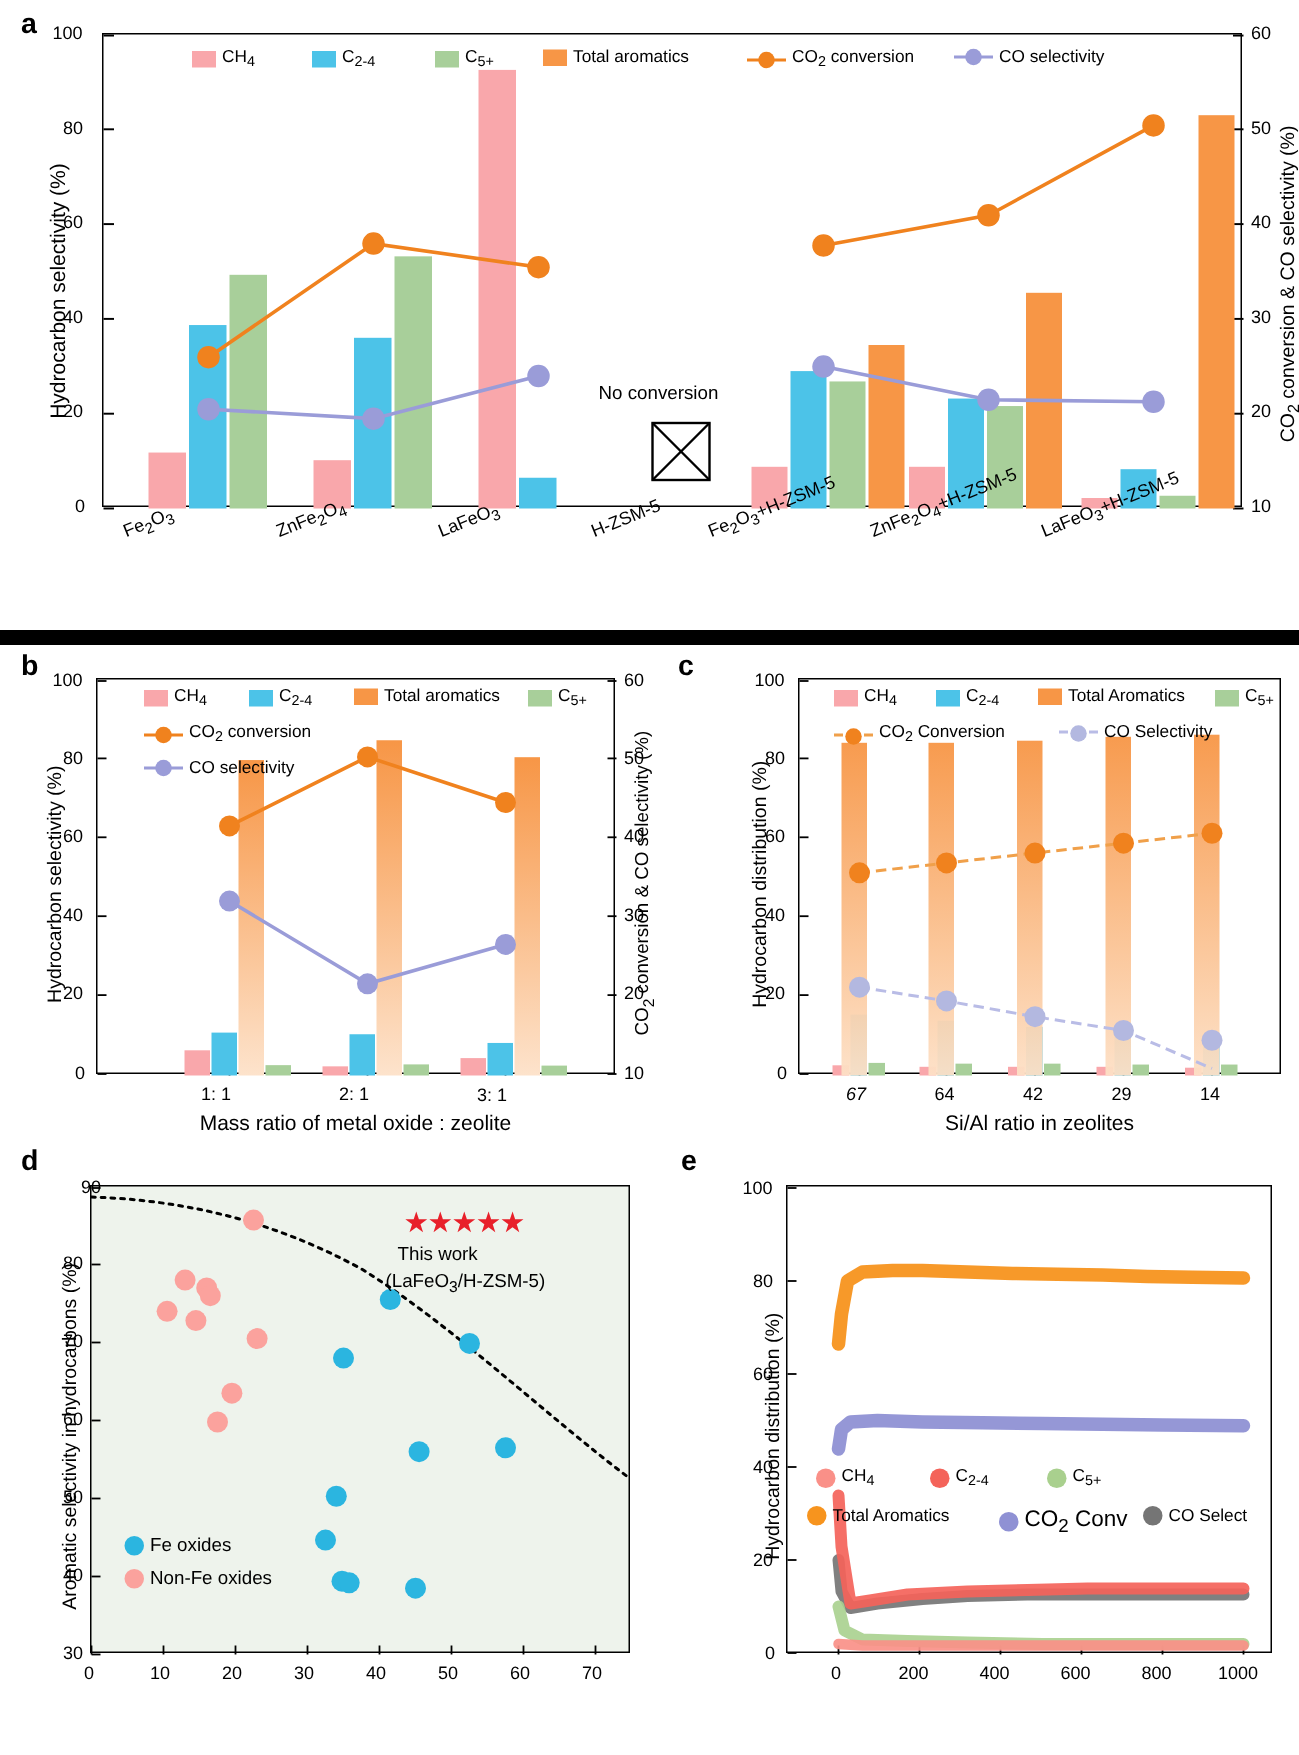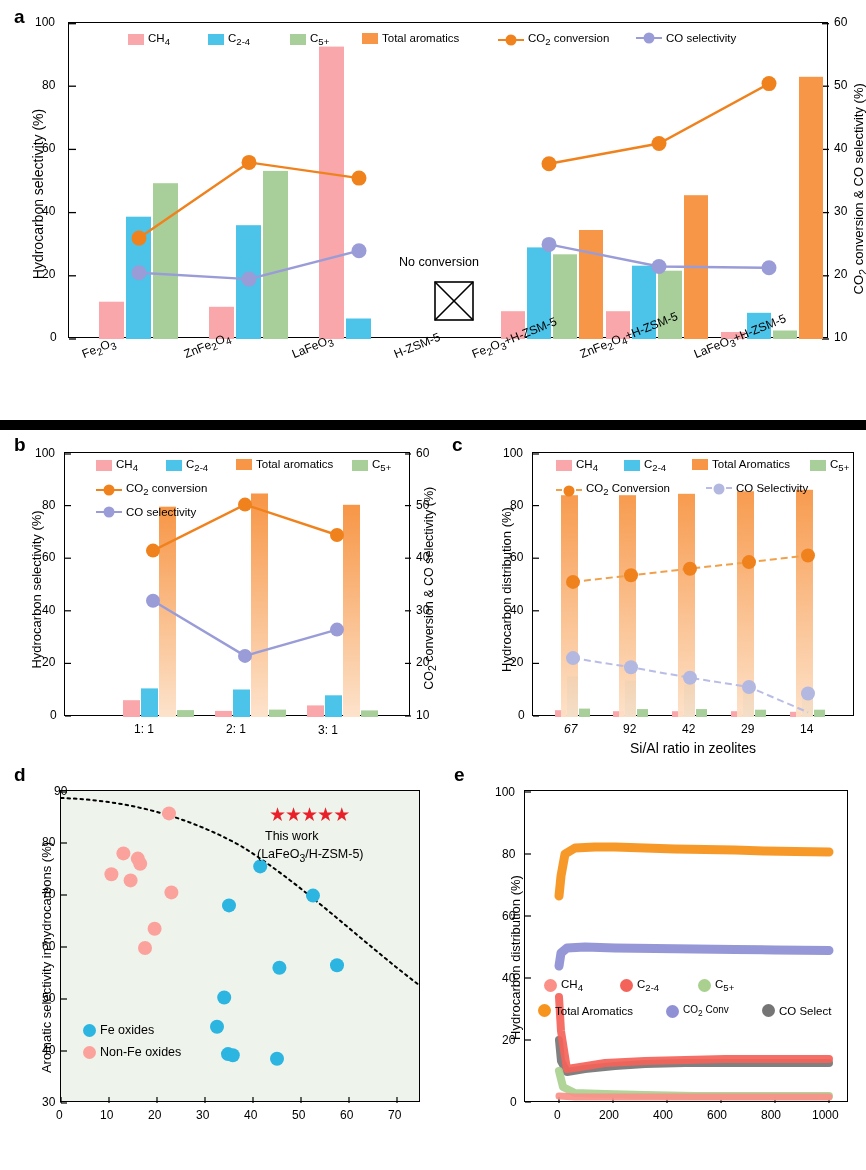--- a/index.html
+++ b/index.html
@@ -258,20 +258,21 @@
   <div class="ticklabel" style="left:416px; top:225px;">20</div>
   <div class="ticklabel" style="left:416px; top:173px;">30</div>
   <div class="ticklabel" style="left:416px; top:120px;">40</div>
   <div class="ticklabel" style="left:416px; top:68px;">50</div>
   <div class="ticklabel" style="left:416px; top:16px;">60</div>
 
   <div class="ticklabel" style="left:134px; top:292px;">1: 1</div>
   <div class="ticklabel" style="left:226px; top:292px;">2: 1</div>
   <div class="ticklabel" style="left:318px; top:293px;">3: 1</div>
 
+  <div class="axis-title" style="left:64px; top:310px; width:346px;">Mass ratio of metal oxide : zeolite</div>
 
   <div class="legend-row" style="left:96px; top:28px;">
     <span class="lg-box" style="background:#f9a7ab;"></span>
     <span>CH<sub>4</sub></span>
   </div>
   <div class="legend-row" style="left:166px; top:28px;">
     <span class="lg-box" style="background:#4cc3e8;"></span>
     <span>C<sub>2-4</sub></span>
   </div>
   <div class="legend-row" style="left:236px; top:28px;">
@@ -371,21 +372,21 @@
   </div>
 
   <div class="ticklabel" style="left:70px; top:278px;">0</div>
   <div class="ticklabel" style="left:62px; top:225px;">20</div>
   <div class="ticklabel" style="left:62px; top:173px;">40</div>
   <div class="ticklabel" style="left:62px; top:120px;">60</div>
   <div class="ticklabel" style="left:62px; top:68px;">80</div>
   <div class="ticklabel" style="left:55px; top:16px;">100</div>
 
   <div class="ticklabel" style="left:116px; top:292px;font-style:italic;">67</div>
-  <div class="ticklabel" style="left:175px; top:292px;">92</div>
+  <div class="ticklabel" style="left:175px; top:292px;">64</div>
   <div class="ticklabel" style="left:234px; top:292px;">42</div>
   <div class="ticklabel" style="left:293px; top:292px;">29</div>
   <div class="ticklabel" style="left:352px; top:292px;">14</div>
 
   <div class="axis-title" style="left:84px; top:310px; width:322px;">Si/Al ratio in zeolites</div>
 
   <div class="legend-row" style="left:108px; top:28px;">
     <span class="lg-box" style="background:#f9a7ab;"></span>
     <span>CH<sub>4</sub></span>
   </div>
@@ -563,19 +564,19 @@
   <div class="legend-row" style="left:250px; top:218px;">
     <span style="width:13px;height:13px;border-radius:50%;background:#a9d08e;display:inline-block;"></span>
     <span style="font-size:11.5px;">C<sub>5+</sub></span>
   </div>
   <div class="legend-row" style="left:90px; top:244px;">
     <span style="width:13px;height:13px;border-radius:50%;background:#f7941e;display:inline-block;"></span>
     <span style="font-size:11.5px;">Total Aromatics</span>
   </div>
   <div class="legend-row" style="left:218px; top:244px;">
     <span style="width:13px;height:13px;border-radius:50%;background:#8f91d4;display:inline-block;"></span>
-    <span style="font-size:10px;">CO<sub>2</sub> Conv</span>
+    <span style="font-size:15px;">CO<sub>2</sub> Conv</span>
   </div>
   <div class="legend-row" style="left:314px; top:244px;">
     <span style="width:13px;height:13px;border-radius:50%;background:#757575;display:inline-block;"></span>
     <span style="font-size:11.5px;">CO Select</span>
   </div>
 </div>
 
 </body></html>

